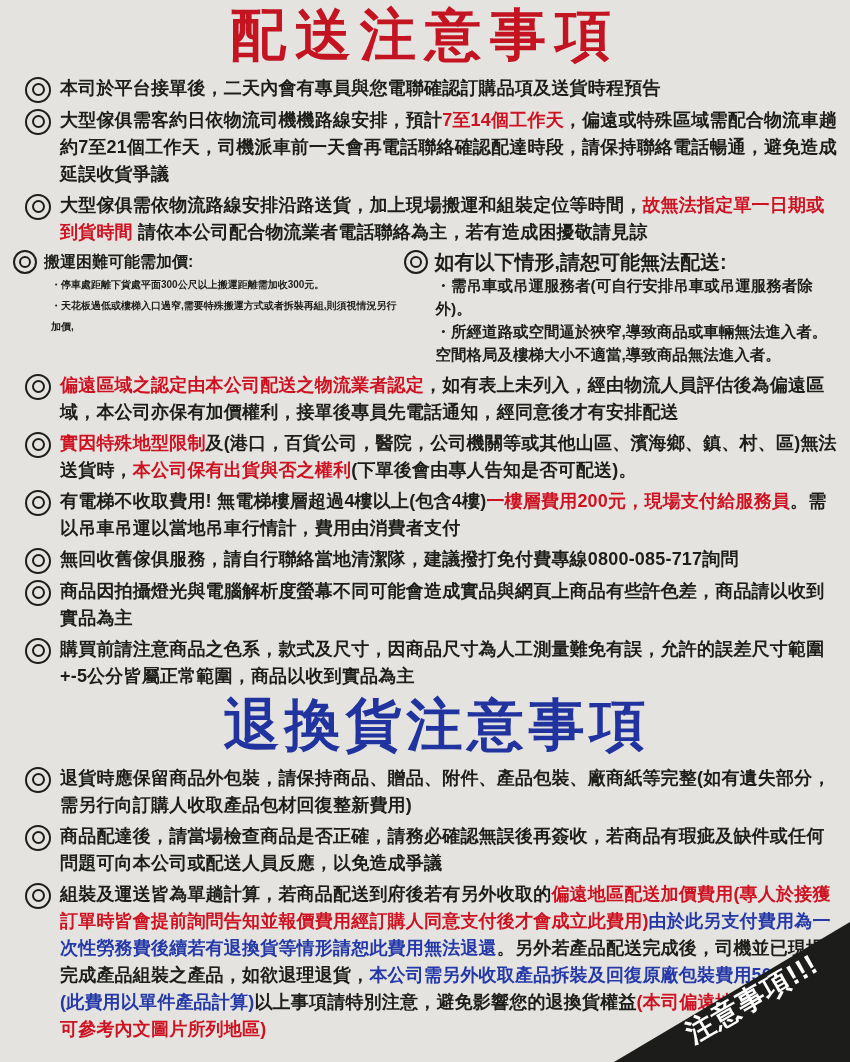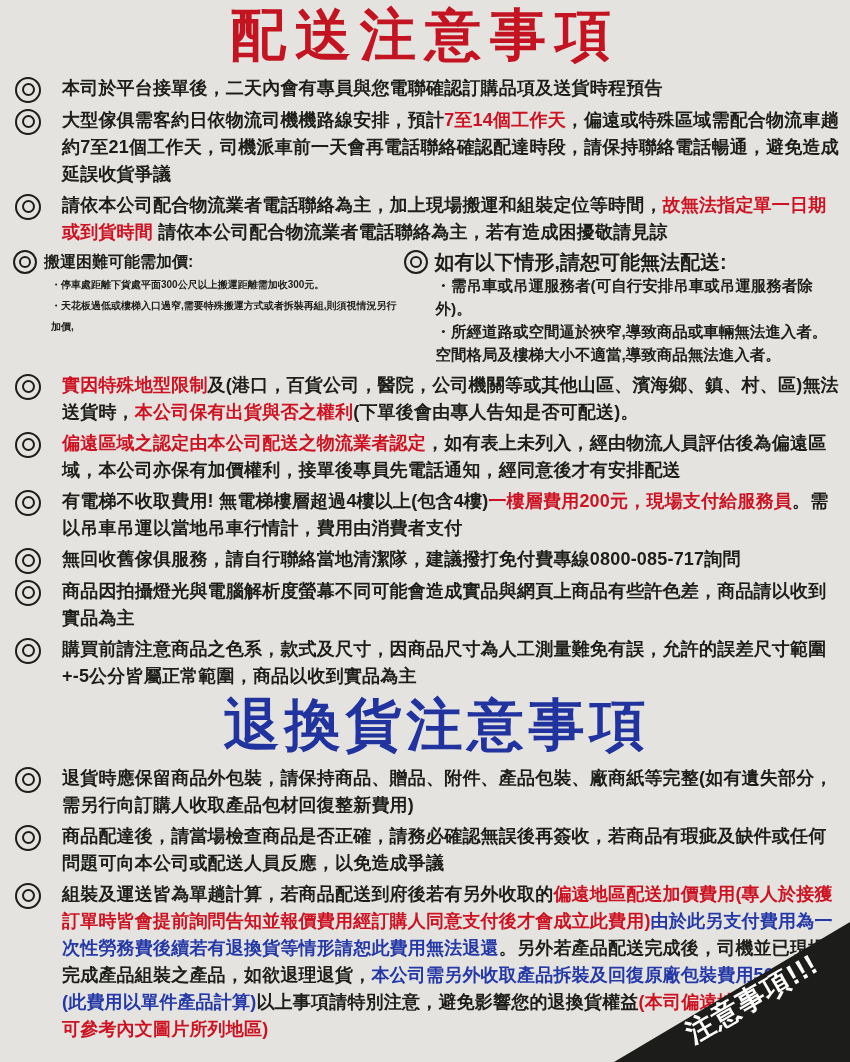--- a/index.html
+++ b/index.html
@@ -20,23 +20,22 @@
     line-height:1.05;
     letter-spacing:9px;
     margin:2px 0 10px 0;
     white-space:nowrap;
   }
   .big-title.red{color:var(--title_red,#c41422);}
   .big-title.blue{color:var(--title_blue,#21339e);letter-spacing:5px;margin-top:6px;margin-left:24px;}
   .item{
     display:flex;
     align-items:flex-start;
-    padding:0 10px 0 15px;
+    padding:0 10px 0 25px;
     margin-bottom:4px;
-    gap:12px;
   }
   .bullet{
     flex:0 0 26px;
     width:26px;height:26px;
     border:2px solid var(--k,#1d1d1b);
     border-radius:50%;
     display:flex;align-items:center;justify-content:center;
     box-sizing:border-box;
     margin-top:2px;
     margin-right:9px;
@@ -106,21 +105,21 @@
       <div class="item">
         <span class="bullet">
           <span></span>
         </span>
         <div class="txt"><span class="c-k">大型傢俱需客約日依物流司機機路線安排，預計</span><span class="c-r">7至14個工作天</span><span class="c-k">，偏遠或特殊區域需配合物流車趟約7至21個工作天，司機派車前一天會再電話聯絡確認配達時段，請保持聯絡電話暢通，避免造成延誤收貨爭議</span></div>
       </div>
       <div class="item">
         <span class="bullet">
           <span></span>
         </span>
-        <div class="txt"><span class="c-k">請依本公司配合物流業者電話聯絡為主，加上現場搬運和組裝定位等時間，</span><span class="c-r">故無法指定單一日期或到貨時間</span><span class="c-k"> 請依本公司配合物流業者電話聯絡為主，若有造成困擾敬請見諒</span></div>
+        <div class="txt"><span class="c-k">大型傢俱需依物流路線安排沿路送貨，加上現場搬運和組裝定位等時間，</span><span class="c-r">故無法指定單一日期或到貨時間</span><span class="c-k"> 請依本公司配合物流業者電話聯絡為主，若有造成困擾敬請見諒</span></div>
       </div>
     </div>
 
   <div class="split">
     <div class="col left">
       <div class="headrow">
         <span class="bullet">
             <span></span>
           </span>
         <div class="head">搬運困難可能需加價:</div>
@@ -143,27 +142,27 @@
  空間格局及樓梯大小不適當,導致商品無法進入者。</div>
         </div>
     </div>
   </div>
 
   <div>
       <div class="item">
         <span class="bullet">
           <span></span>
         </span>
+        <div class="txt"><span class="c-r">偏遠區域之認定由本公司配送之物流業者認定</span><span class="c-k">，如有表上未列入，經由物流人員評估後為偏遠區域，本公司亦保有加價權利，接單後專員先電話通知，經同意後才有安排配送</span></div>
+      </div>
+      <div class="item">
+        <span class="bullet">
+          <span></span>
+        </span>
         <div class="txt"><span class="c-r">實因特殊地型限制</span><span class="c-k">及(港口，百貨公司，醫院，公司機關等或其他山區、濱海鄉、鎮、村、區)無法送貨時，</span><span class="c-r">本公司保有出貨與否之權利</span><span class="c-k">(下單後會由專人告知是否可配送)。</span></div>
-      </div>
-      <div class="item">
-        <span class="bullet">
-          <span></span>
-        </span>
-        <div class="txt"><span class="c-r">偏遠區域之認定由本公司配送之物流業者認定</span><span class="c-k">，如有表上未列入，經由物流人員評估後為偏遠區域，本公司亦保有加價權利，接單後專員先電話通知，經同意後才有安排配送</span></div>
       </div>
       <div class="item">
         <span class="bullet">
           <span></span>
         </span>
         <div class="txt"><span class="c-k">有電梯不收取費用! 無電梯樓層超過4樓以上(包含4樓)</span><span class="c-r">一樓層費用200元，現場支付給服務員</span><span class="c-k">。需以吊車吊運以當地吊車行情計，費用由消費者支付</span></div>
       </div>
       <div class="item">
         <span class="bullet">
           <span></span>

